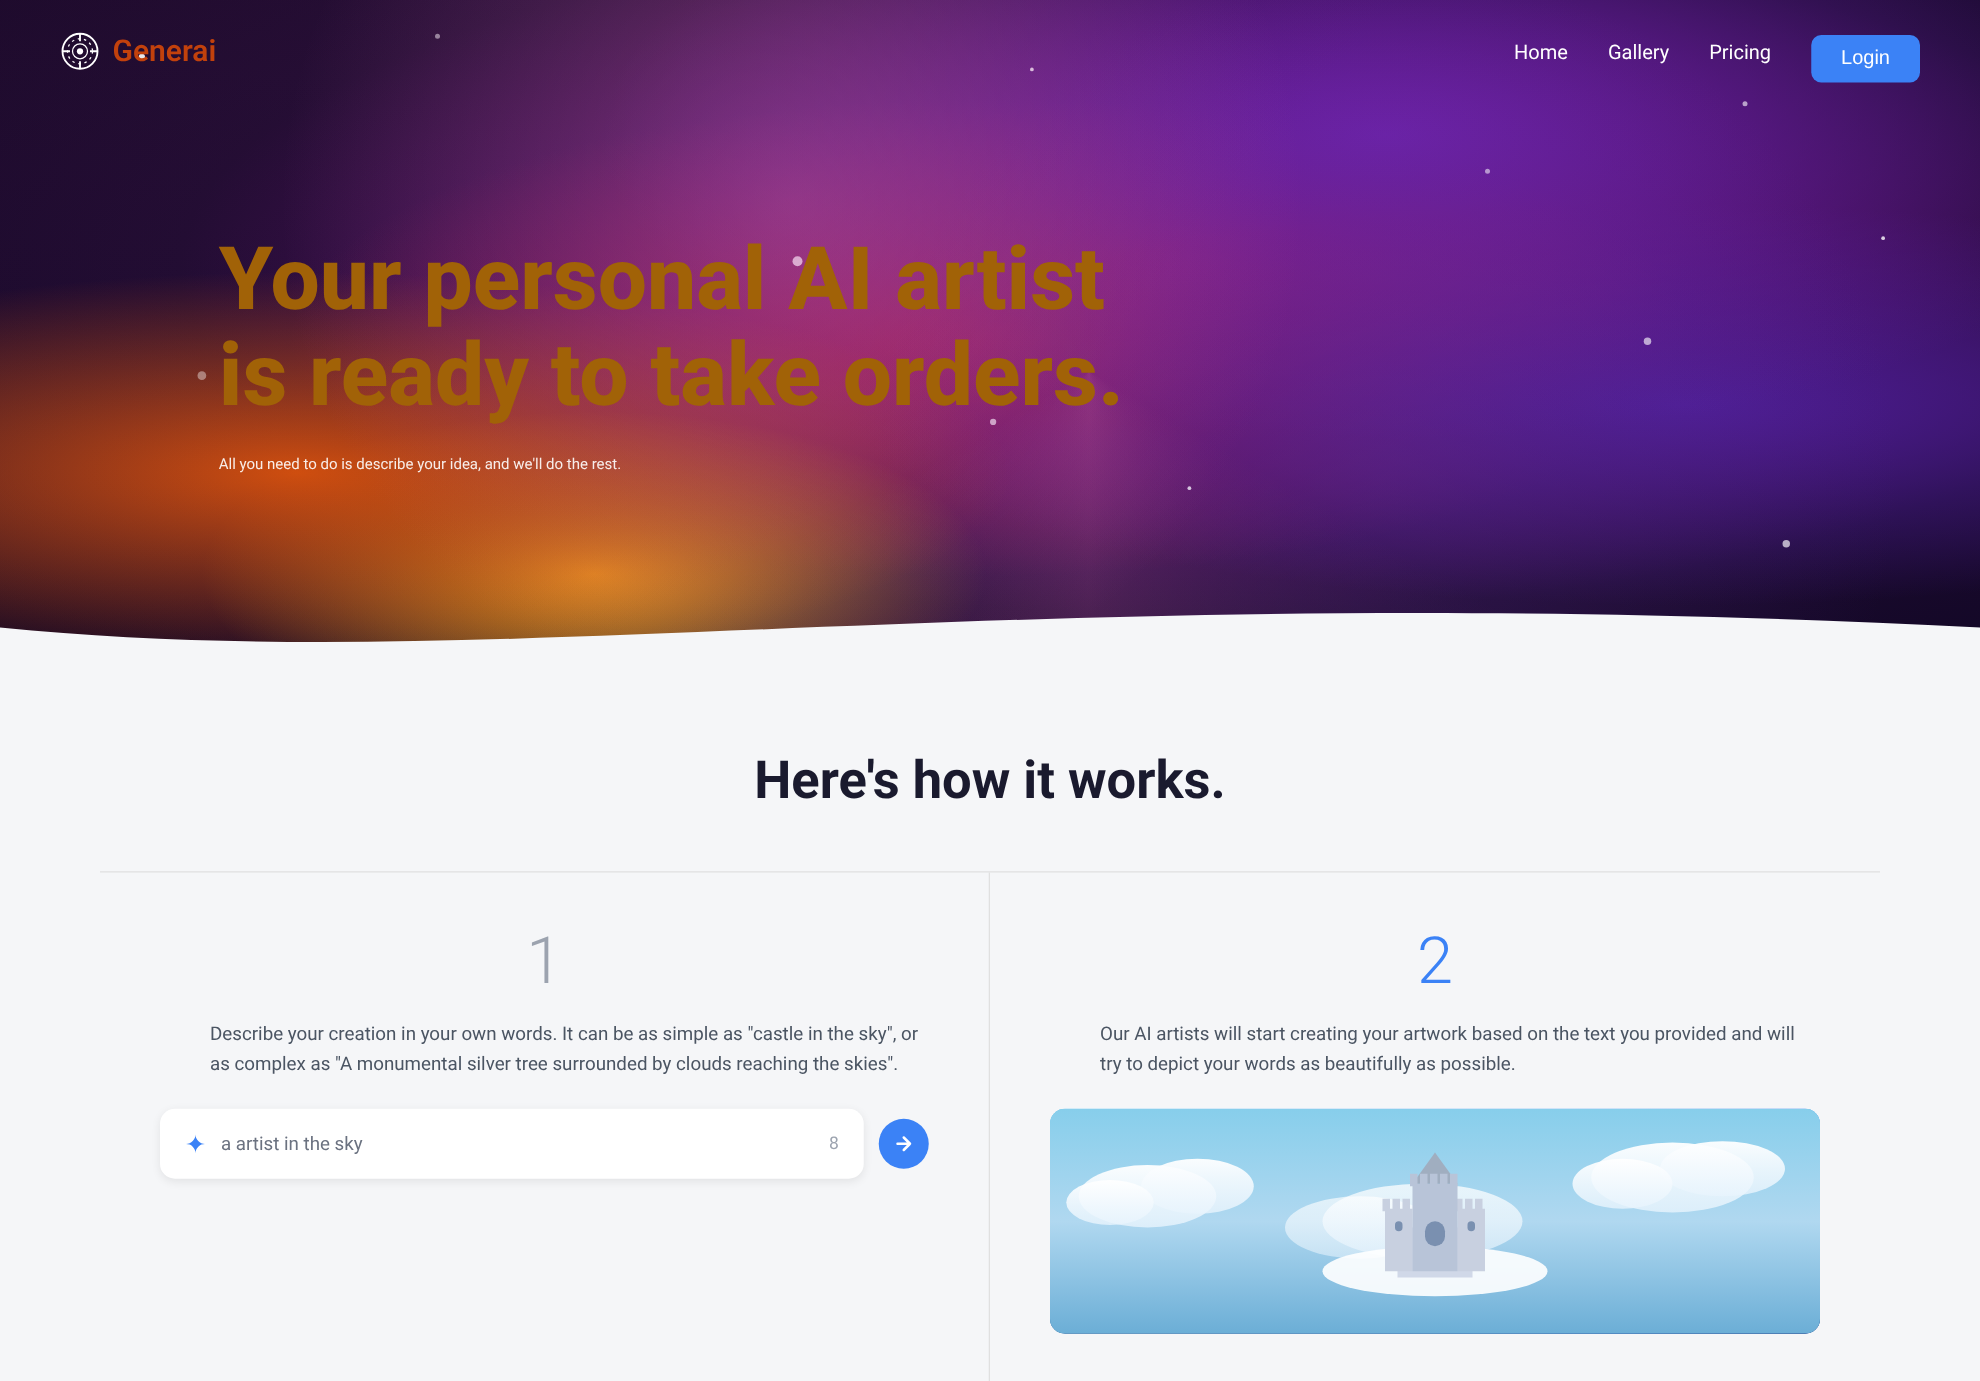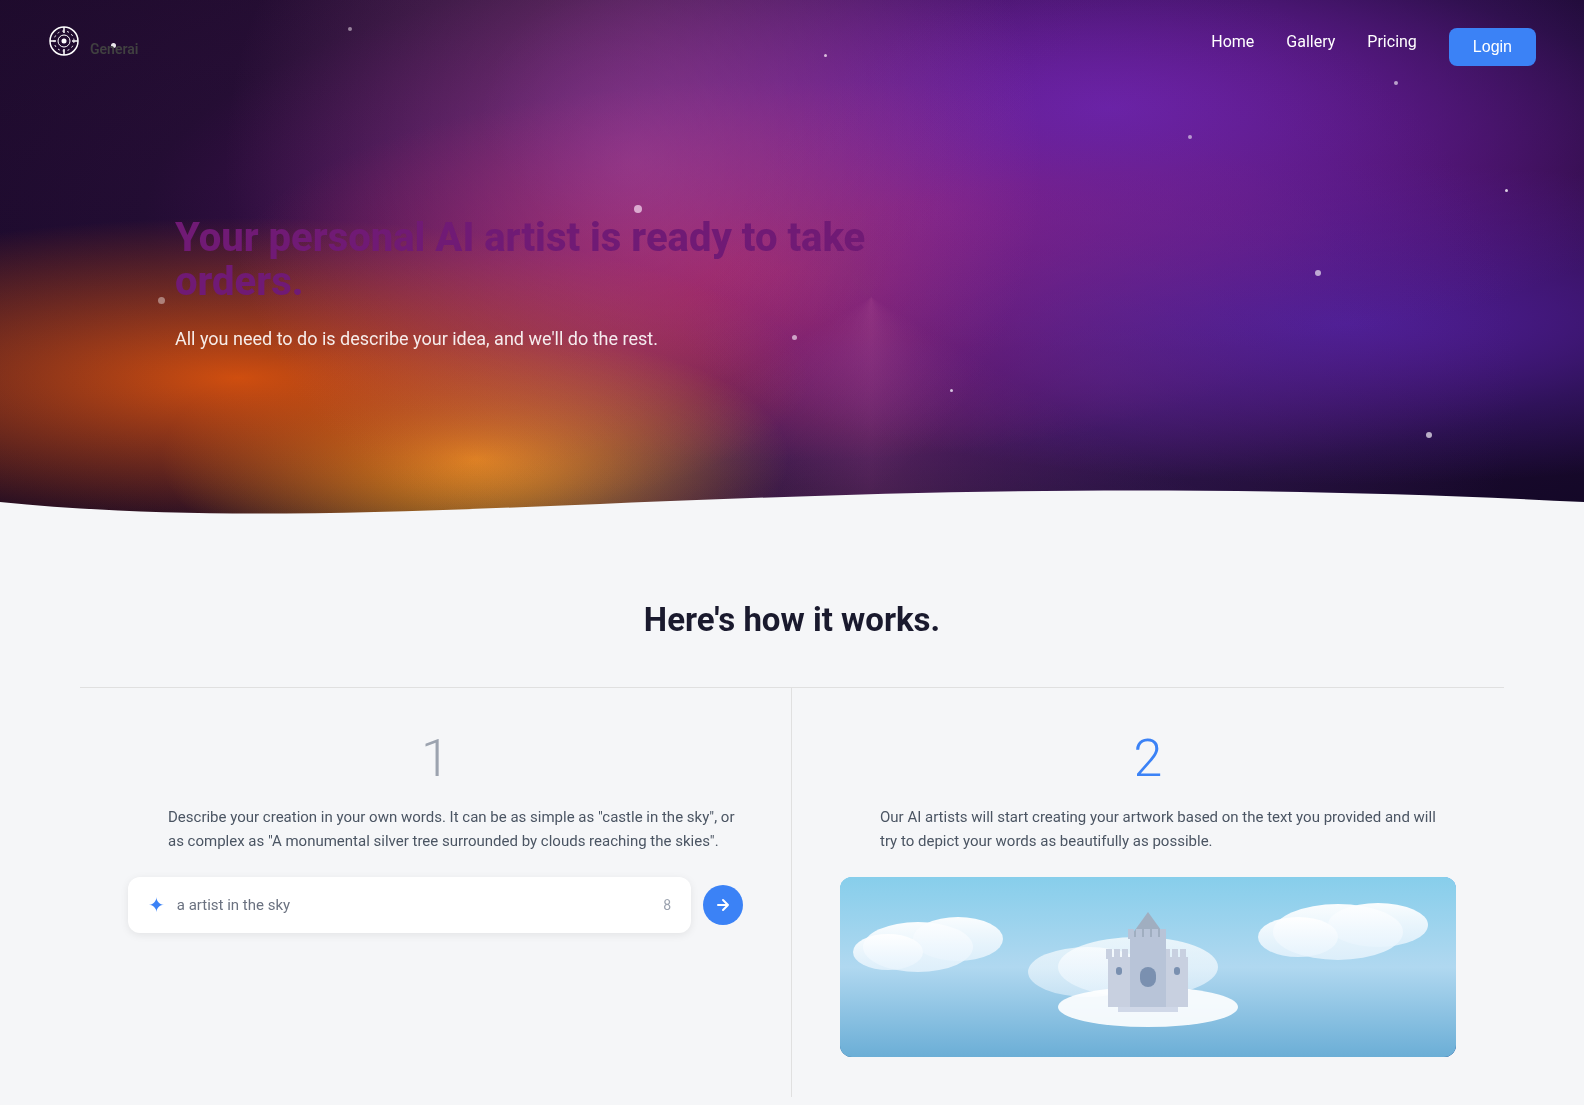--- a/index.html
+++ b/index.html
@@ -10,24 +10,24 @@
       position: absolute;
       top: 0; left: 0; right: 0;
       display: flex;
       align-items: center;
       justify-content: space-between;
       padding: 16px 48px;
       z-index: 10;
     }
     .logo {
       display: flex;
-      align-items: flex-end;
+      align-items: center;
       gap: 10px;
-      color: #404040;
-      font-size: 14px;
+      color: #c2410c;
+      font-size: 24px;
       font-weight: 600;
     }
     .logo-icon {
       width: 32px;
       height: 32px;
     }
     .nav-links {
       display: flex;
       align-items: center;
       gap: 32px;
@@ -113,28 +113,28 @@
     }
 
     .hero-content {
       position: relative;
       z-index: 5;
       padding: 0 175px;
       padding-top: 60px;
       max-width: 1100px;
     }
     .hero-title {
-      font-size: 40px;
+      font-size: 70px;
       font-weight: 800;
-      color: #701a75;
+      color: #a16207;
       line-height: 1.1;
       margin-bottom: 24px;
     }
     .hero-subtitle {
-      font-size: 18px;
+      font-size: 12px;
       color: rgba(255,255,255,0.9);
       margin-bottom: 36px;
       font-weight: 400;
     }
     .hero-buttons {
       display: flex;
       gap: 16px;
     }
     .btn-primary {
       background: #3b82f6;
@@ -157,21 +157,21 @@
       cursor: pointer;
     }
 
     
     .how-it-works {
       background: #f5f6f8;
       padding: 60px 80px 40px;
     }
     .section-title {
       text-align: center;
-      font-size: 33px;
+      font-size: 42px;
       font-weight: 700;
       color: #1a1a2e;
       margin-bottom: 48px;
     }
     .steps-grid {
       display: grid;
       grid-template-columns: 1fr 1fr;
       gap: 0;
       border-top: 1px solid #e0e0e0;
     }

